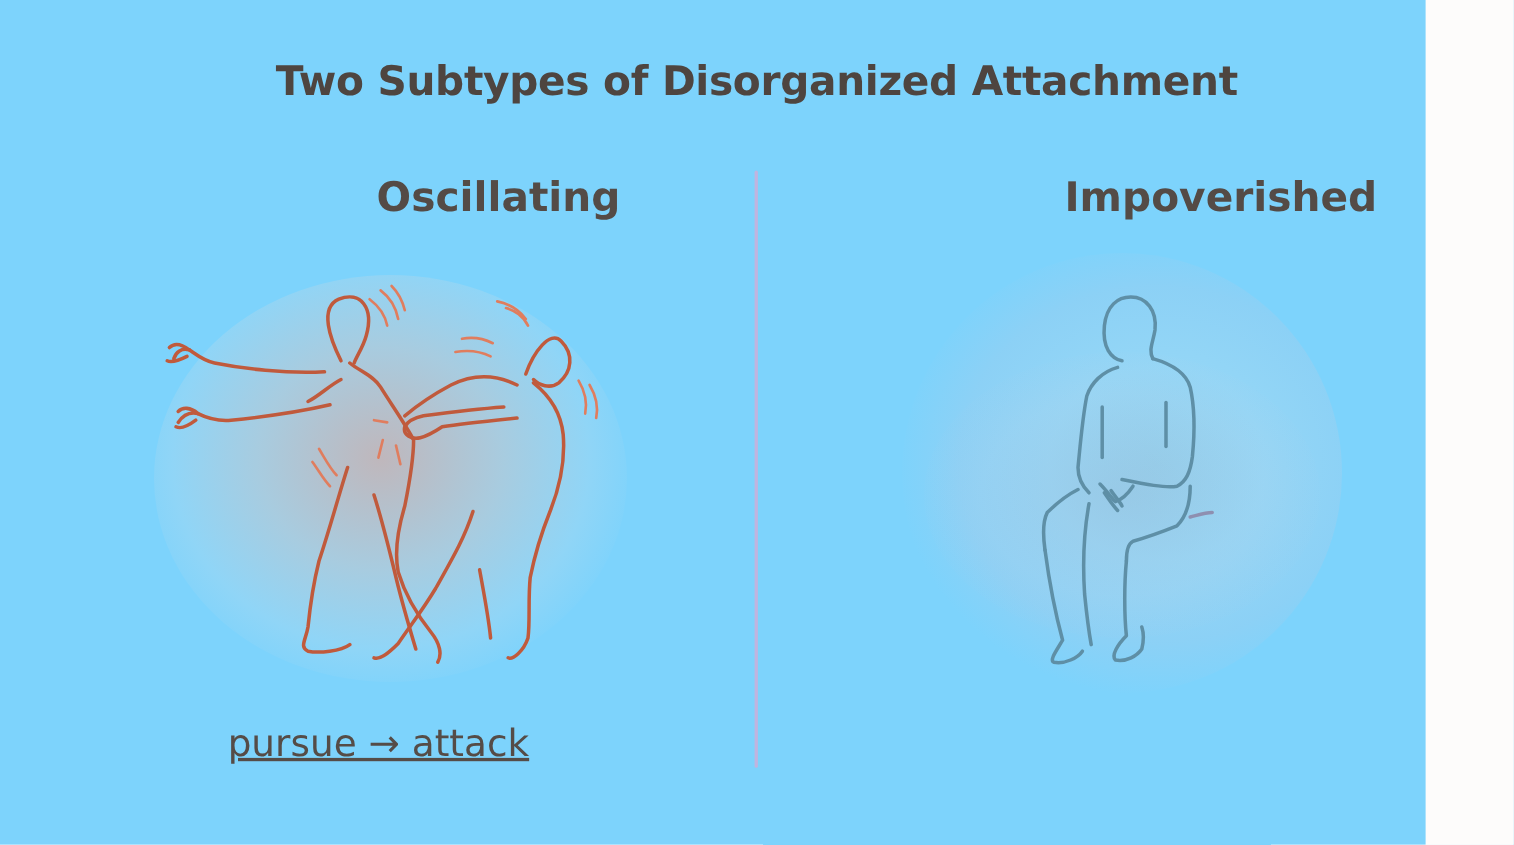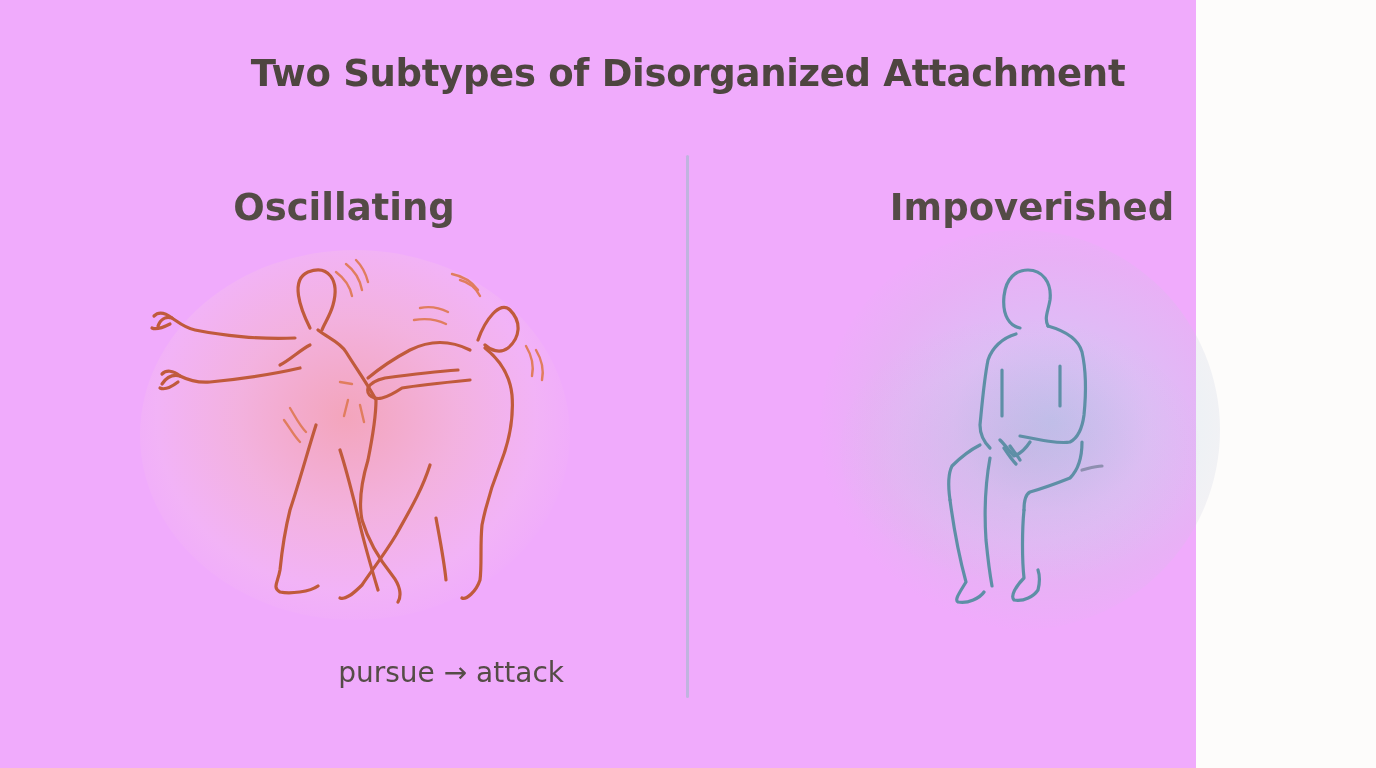--- a/index.html
+++ b/index.html
@@ -5,56 +5,56 @@
     html, body {
       margin: 0;
       padding: 0;
       width: 1376px;
       height: 768px;
       overflow: hidden;
       background: #fdfcfb;
     }
     .page {
       position: relative;
-      width: 1196px;
+      width: 1296px;
       height: 768px;
-      background: #f0abfc;
+      background: #7dd3fc;
       font-family: "DejaVu Sans", "Liberation Sans", sans-serif;
       color: #4f4641;
     }
     .title {
       position: absolute;
       left: 0;
       top: 52px;
       width: 1376px;
       text-align: center;
       font-size: 37px;
       font-weight: bold;
       letter-spacing: -0.3px;
       color: #4e4540;
     }
     .subhead {
       position: absolute;
       top: 158px;
       font-size: 37px;
       font-weight: bold;
       color: #544b46;
-      text-align: center;
+      text-align: right;
       width: 440px;
-      margin-top: 28px;
     }
     .subhead.left { left: 124px; }
     .subhead.right { left: 812px; }
     .caption {
       position: absolute;
       top: 656px;
-      font-size: 28px;
+      font-size: 34px;
       color: #554c47;
-      text-align: right;
+      text-align: center;
       width: 440px;
+      text-decoration: underline;
     }
     .caption.left { left: 124px; }
     .caption.right { left: 812px; }
     .divider {
       position: absolute;
       left: 686px;
       top: 155px;
       width: 3px;
       height: 543px;
       background: #c0b4df;

